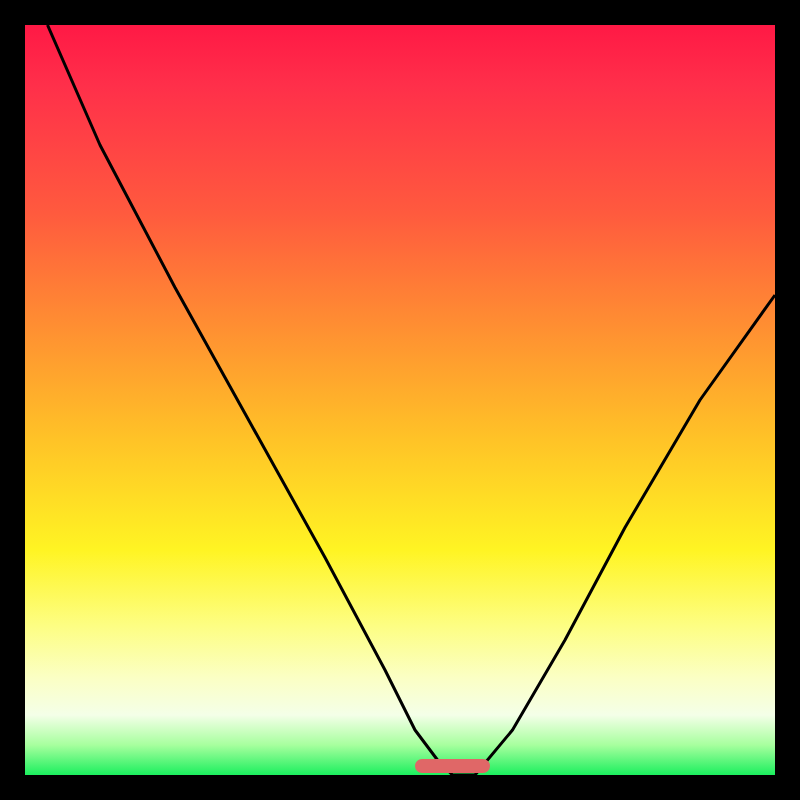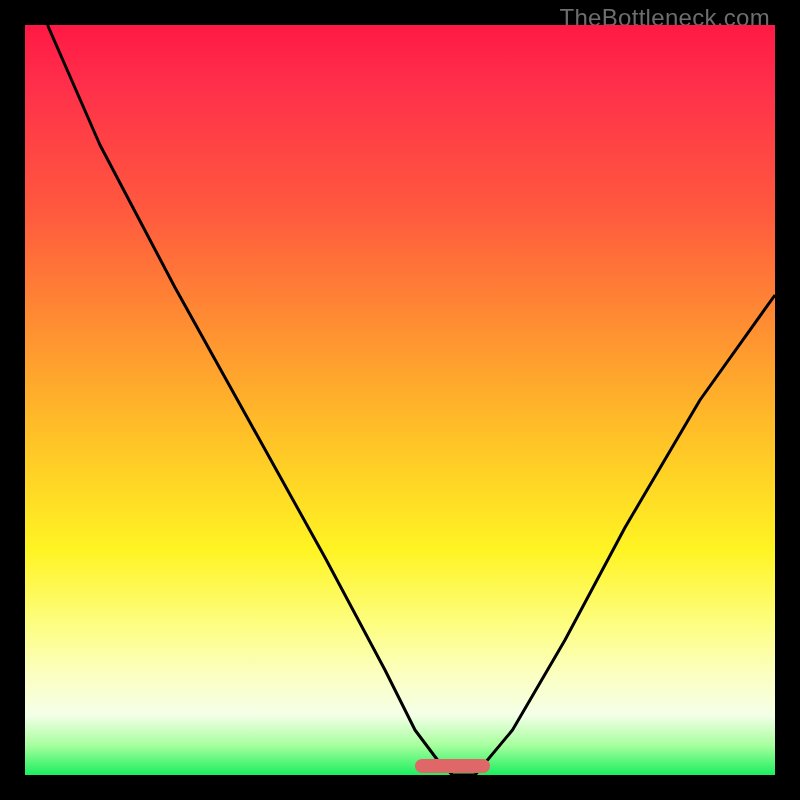--- a/index.html
+++ b/index.html
@@ -43,21 +43,20 @@
     font-size:24px;
     font-weight:400;
     letter-spacing:0.3px;
   }
 </style>
 </head>
 <body>
 
 <div class="frame">
 
-  <div class="watermark">TheBottleneck.com</div>
 
   <div class="plot-area">
     <div class="gradient-bg"></div>
 
     <svg class="curve-svg" viewBox="0 0 750 750" preserveAspectRatio="none">
       <path d="M22.5 0.0 L75.0 120.0 L150.0 262.5 L225.0 397.5 L300.0 532.5 L360.0 645.0 L390.0 705.0 L412.5 735.0 L427.5 750.0 L450.0 750.0 L487.5 705.0 L540.0 615.0 L600.0 502.5 L675.0 375.0 L750.0 270.0"></path>
     </svg>
 
     <div class="marker" style="left: 390px; width: 75px; bottom: 2px; background: rgb(224, 103, 103);"></div>
   </div>

